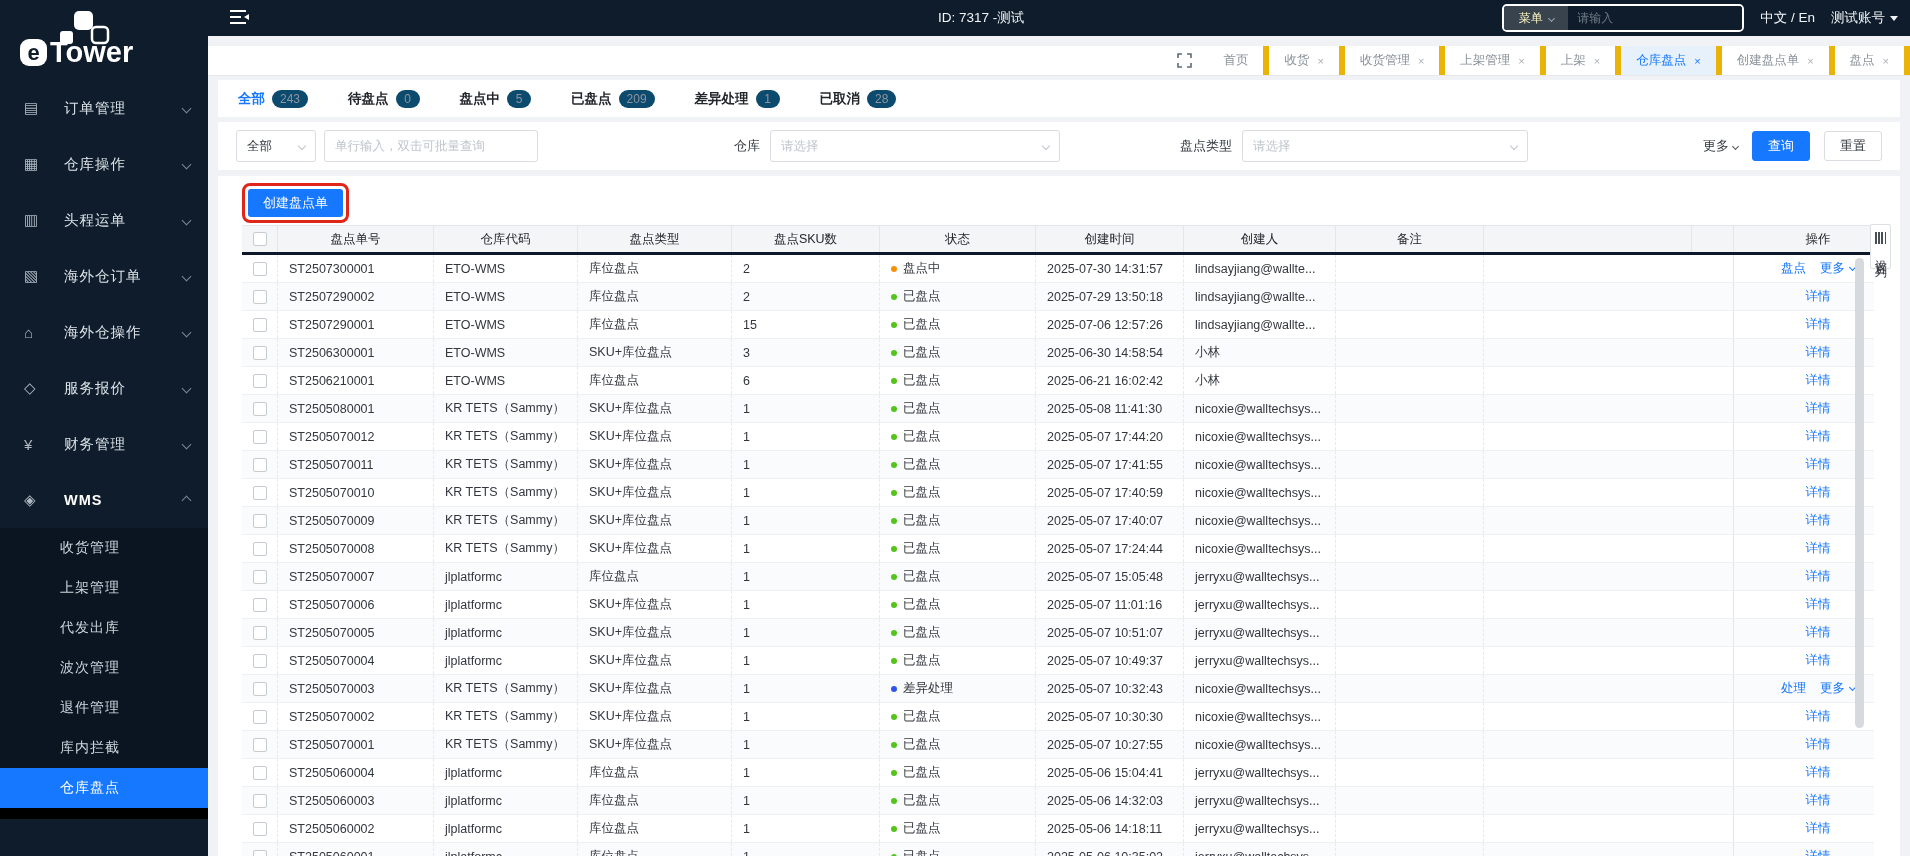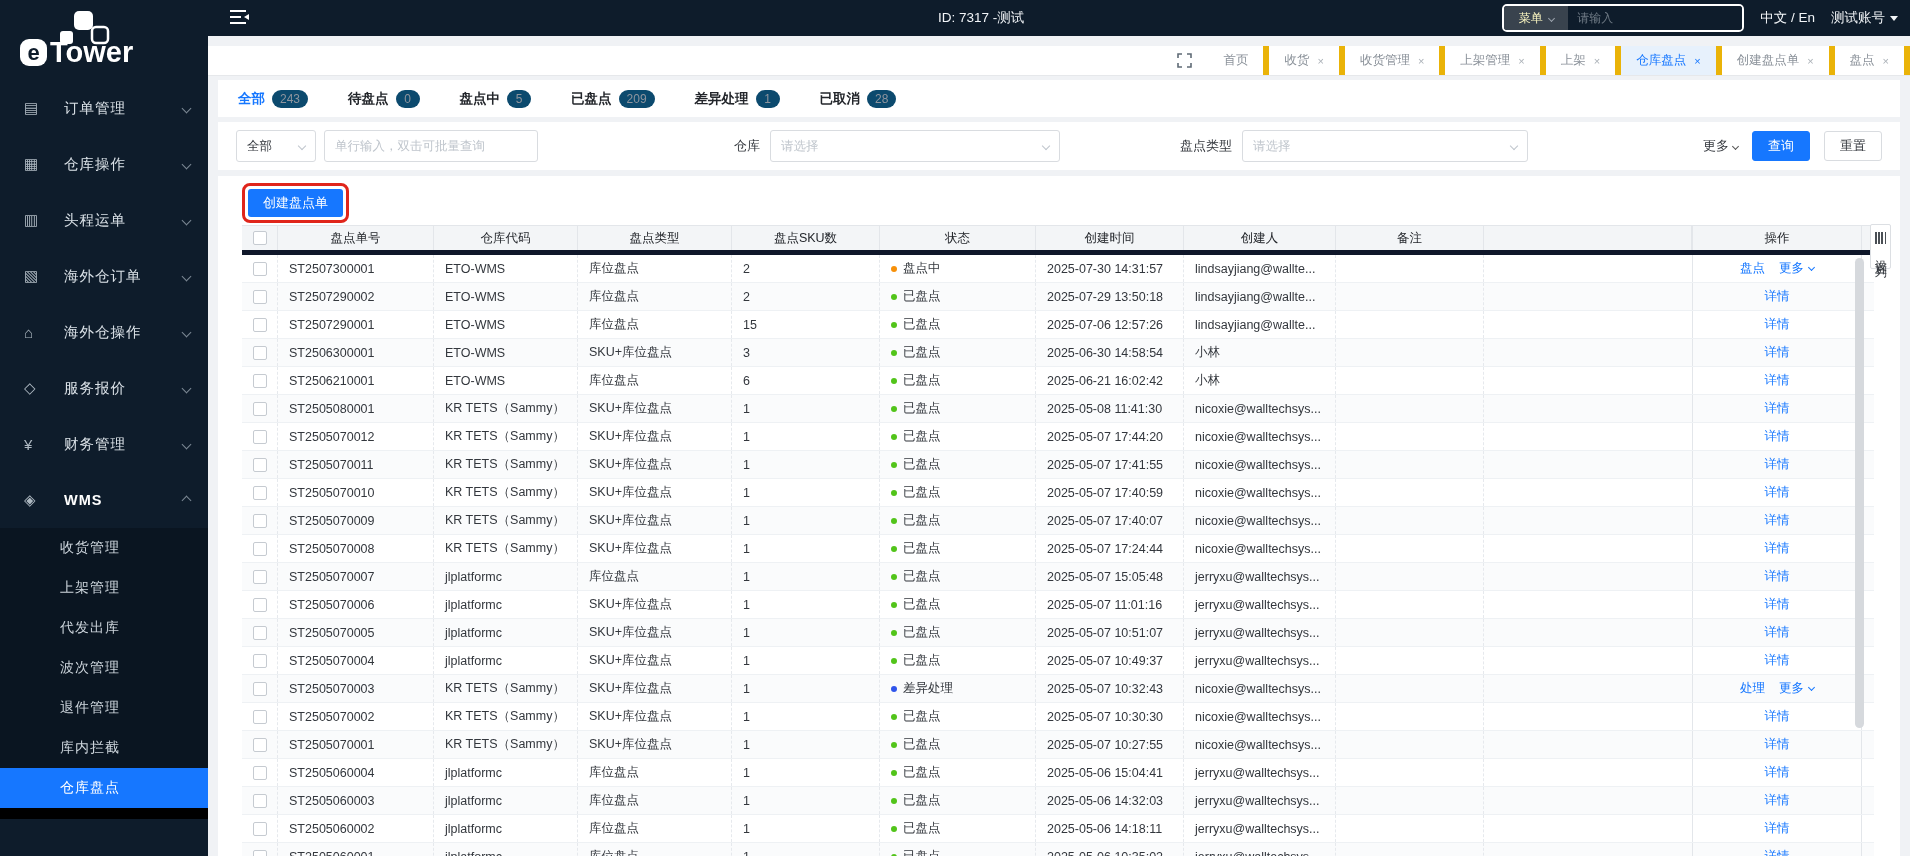--- a/index.html
+++ b/index.html
@@ -71,34 +71,34 @@
 
   
   .tablecard { margin:6px 10px 0; background:#fff; flex:1; padding:5px 24px 0; position:relative; overflow:hidden; }
   .create-row { height:44px; display:flex; align-items:center; }
   .red-box { border:3px solid #e0251b; border-radius:8px; padding:3px; display:inline-block; }
   .create-btn { background:#1677ff; color:#fff; font-size:13px; height:28px; padding:0 15px; border:none; border-radius:3px; cursor:pointer; }
 
   .tbl { width:1632px; font-size:12.5px; color:#33373d; }
   .trow { display:flex; align-items:stretch; height:28px; border-bottom:1px solid #eef1f4; background:#fff; }
   .trow:nth-child(even) { background:#fafbfc; }
-  .thead { display:flex; height:30px; background:#f3f5f7; border-top:1px solid #e3e6ea; border-bottom:5px solid #0f172a; color:#23262b; }
+  .thead { display:flex; height:30px; background:#f3f5f7; border-top:1px solid #e3e6ea; border-bottom:3px solid #0f172a; color:#23262b; }
   .thead .cell { border-right:1px solid #e3e6ea; display:flex; align-items:center; justify-content:center; font-weight:normal; }
   .cell { display:flex; align-items:center; padding:0 11px; border-right:1px dashed #e6e9ed; overflow:hidden; white-space:nowrap; }
   .c0 { width:36px; min-width:36px; justify-content:center; padding:0; }
   .c1 { width:156px; min-width:156px; }
   .c2 { width:144px; min-width:144px; }
   .c3 { width:154px; min-width:154px; }
   .c4 { width:148px; min-width:148px; }
   .c5 { width:156px; min-width:156px; }
   .c6 { width:148px; min-width:148px; }
   .c7 { width:152px; min-width:152px; }
   .c8 { width:148px; min-width:148px; }
   .c9 { width:208px; min-width:208px; border-right:none; }
-  .c10 { width:170px; min-width:170px; justify-content:center; border-left:1px solid #e3e6ea; border-right:1px solid #e3e6ea; gap:14px; }
+  .c10 { width:170px; min-width:170px; justify-content:center; border-left:1px solid #e3e6ea; border-right:1px solid #e3e6ea; gap:14px;margin-left:41px; }
   .thead .c10 { border-left:1px solid #e3e6ea; }
 
   .cb { width:14px; height:14px; border:1px solid #c6cbd1; border-radius:2px; background:#fff; cursor:pointer; }
   .dot { width:6px; height:6px; border-radius:50%; margin-right:6px; display:inline-block; }
   .op-link { color:#1677ff; cursor:pointer; white-space:nowrap; }
   .op-link .chev { color:#1677ff; }
 
   
   .settings-tab { position:absolute; right:9px; top:48px; width:21px; background:#fff; border:1px solid #dcdfe3; border-radius:2px; display:flex; flex-direction:column; align-items:center; padding:7px 2px 9px; cursor:pointer; }
   .grip { width:11px; height:12px; background:repeating-linear-gradient(90deg,#4a4f55 0 1.5px,transparent 1.5px 3.2px); margin-bottom:6px; }

